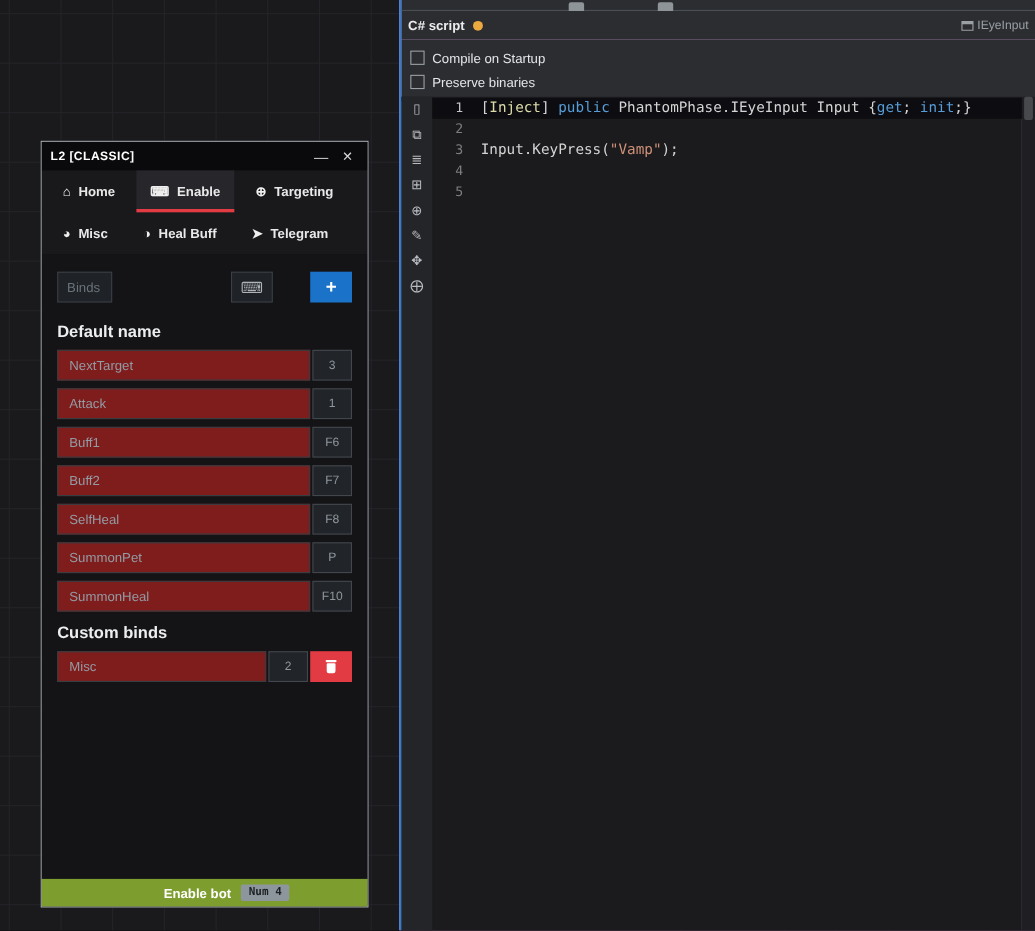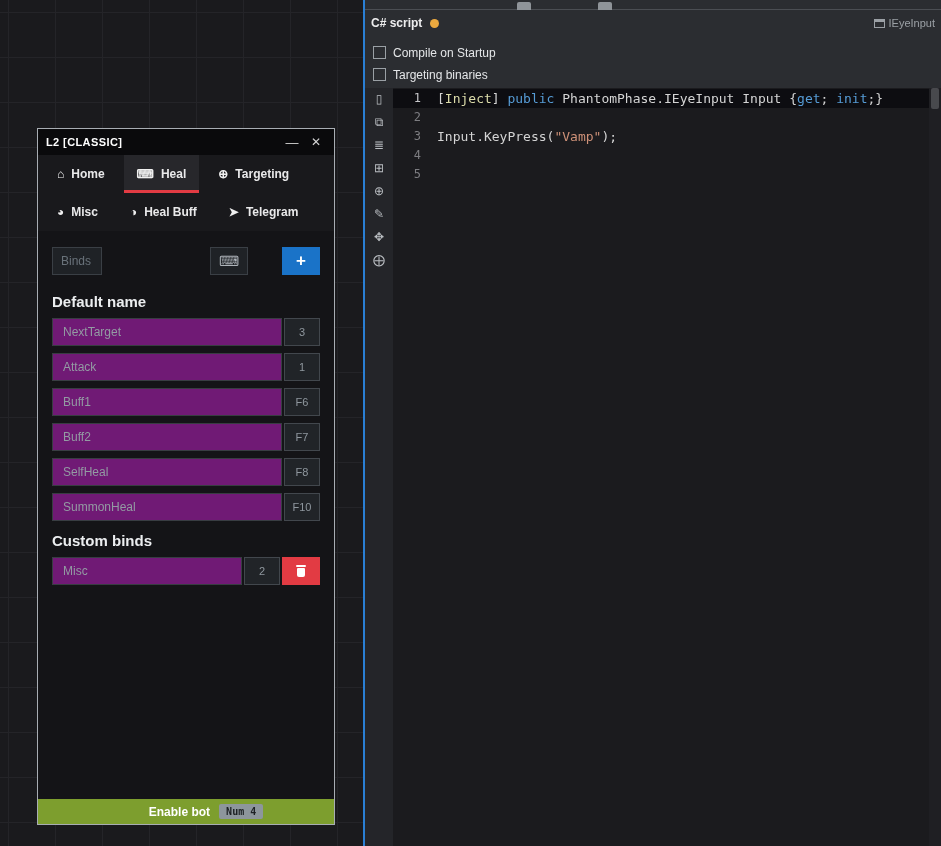--- a/index.html
+++ b/index.html
@@ -45,21 +45,21 @@
   .key-capture { width:40px; margin-left:2px; background:transparent; }
   .kb-btn { width:38px; margin-left:2px; background:#1f2226; border:1px solid #3a3f45;
             color:#aeb4ba; font-size:14px; display:flex; align-items:center; justify-content:center; }
   .plus-btn { width:38px; margin-left:2px; background:var(--plus-button-blue, #1a73c8); color:#fff;
               font-size:17px; display:flex; align-items:center; justify-content:center; font-weight:bold; }
 
   .section-heading { color:#eceef0; font-size:15px; font-weight:600; margin:18px 0 8px 0; flex:0 0 auto; }
   .section-heading.custom { margin-top:4px; }
 
   .bind-row { display:flex; height:28px; margin-bottom:7px; flex:0 0 auto; }
-  .bind-name { flex:1; background:#701a75; border:1px solid #383d42; color:#939ba3;
+  .bind-name { flex:1; background:#7f1d1d; border:1px solid #383d42; color:#939ba3;
                font-size:12px; display:flex; align-items:center; padding-left:10px; }
   .bind-key { width:36px; margin-left:2px; background:#212428; border:1px solid #42474d;
               color:#8f979e; font-size:11px; display:flex; align-items:center; justify-content:center; }
   .del-btn { width:38px; margin-left:2px; background:var(--delete-red, #e23b43);
              display:flex; align-items:center; justify-content:center; }
   .trash-icon { display:flex; flex-direction:column; align-items:center; }
   .trash-lid { width:10px; height:2px; background:#fff; margin-bottom:1px; border-radius:1px; }
   .trash-body { width:8px; height:9px; background:#fff; border-radius:1px 1px 2px 2px; }
 
   .body-spacer { flex:1; }
@@ -122,21 +122,21 @@
     </div>
 
     <div class="tabs">
       <div class="tab-row">
         <div class="tab">
           <span class="t-icon">⌂</span>
           <span>Home</span>
         </div>
         <div class="tab active">
           <span class="t-icon">⌨</span>
-          <span>Heal</span>
+          <span>Enable</span>
         </div>
         <div class="tab">
           <span class="t-icon">⊕</span>
           <span>Targeting</span>
         </div>
       </div>
       <div class="tab-row">
         <div class="tab">
           <span class="t-icon">◕</span>
           <span>Misc</span>
@@ -179,20 +179,24 @@
         <div class="bind-name">Buff1</div>
         <div class="bind-key">F6</div>
       </div>
       <div class="bind-row">
         <div class="bind-name">Buff2</div>
         <div class="bind-key">F7</div>
       </div>
       <div class="bind-row">
         <div class="bind-name">SelfHeal</div>
         <div class="bind-key">F8</div>
+      </div>
+      <div class="bind-row">
+        <div class="bind-name">SummonPet</div>
+        <div class="bind-key">P</div>
       </div>
       <div class="bind-row">
         <div class="bind-name">SummonHeal</div>
         <div class="bind-key">F10</div>
       </div>
 
       <div class="section-heading custom">Custom binds</div>
 
       <div class="bind-row">
         <div class="bind-name">Misc</div>
@@ -231,21 +235,21 @@
       </span>
     </div>
 
     <div class="panel-options">
       <div class="opt-row">
         <span class="checkbox"></span>
         <span class="opt-label">Compile on Startup</span>
       </div>
       <div class="opt-row">
         <span class="checkbox"></span>
-        <span class="opt-label">Targeting binaries</span>
+        <span class="opt-label">Preserve binaries</span>
       </div>
     </div>
 
     <div class="editor">
       <div class="icon-gutter">
         <span class="gutter-icon">▯</span>
         <span class="gutter-icon">⧉</span>
         <span class="gutter-icon">≣</span>
         <span class="gutter-icon">⊞</span>
         <span class="gutter-icon">⊕</span>

